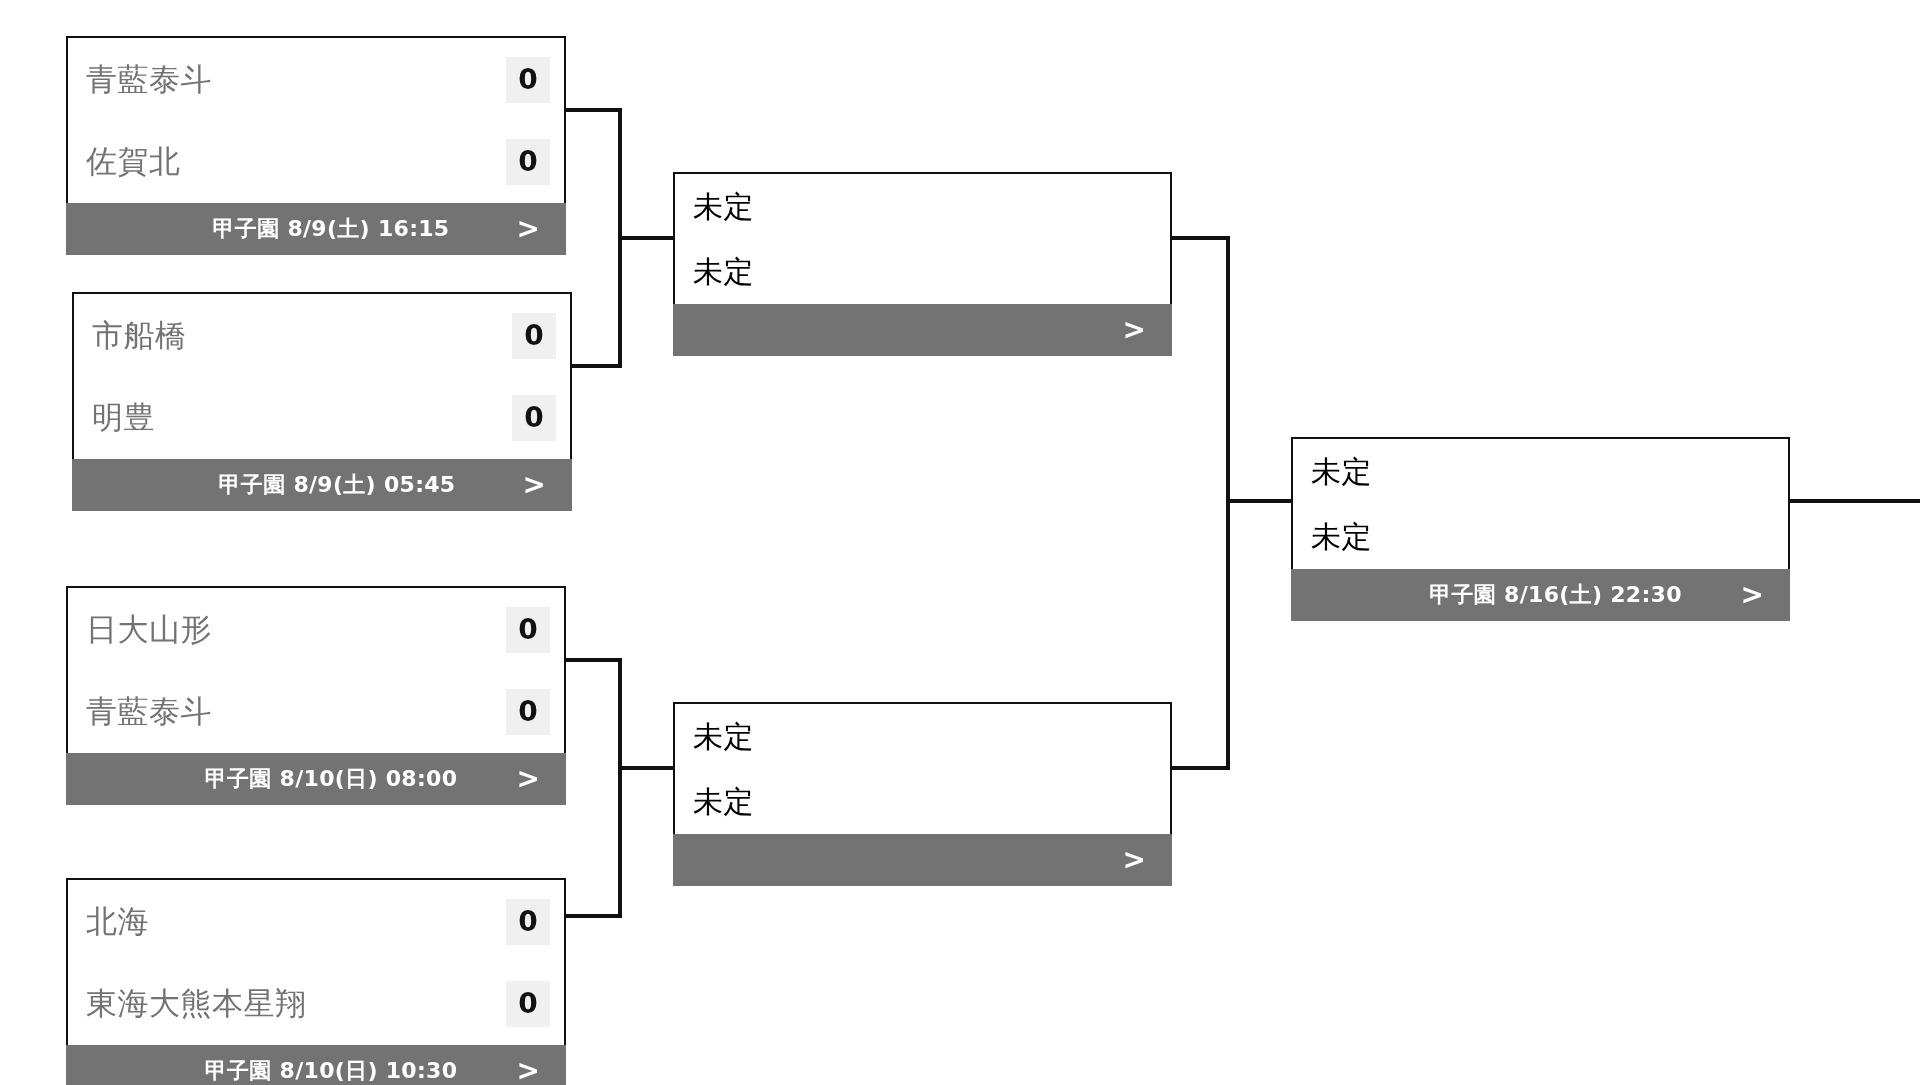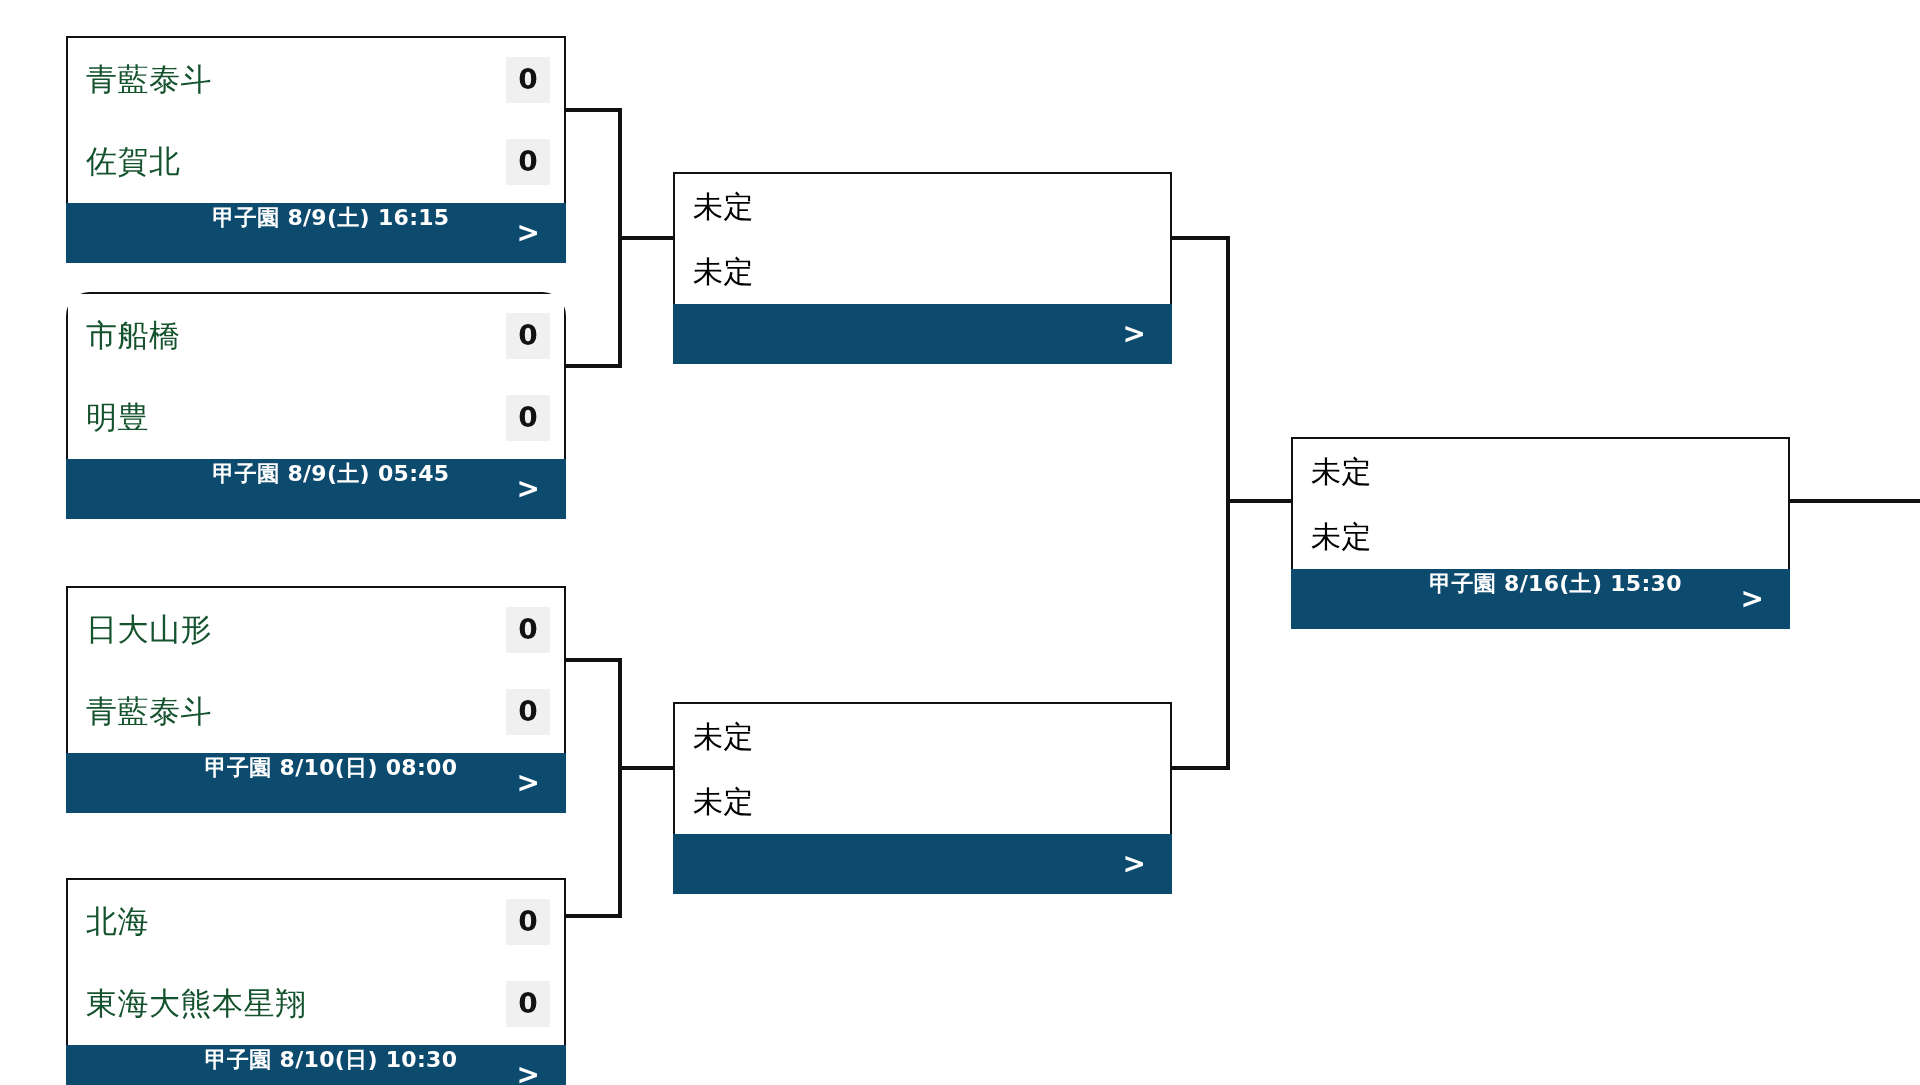--- a/index.html
+++ b/index.html
@@ -37,45 +37,45 @@
   }
   .team-row {
     display: flex;
     align-items: center;
     justify-content: space-between;
     padding: 0 14px 0 18px;
   }
   .team-name {
     font-size: 31px;
     line-height: 1.1;
-    color: #14532d;
+    color: #737373;
     font-weight: 400;
     white-space: nowrap;
     letter-spacing: 0.5px;
   }
   .team-score {
     min-width: 44px;
     height: 46px;
     background: #f0f0f0;
     color: #121212;
     font-size: 28px;
     font-weight: bold;
     display: flex;
     align-items: center;
     justify-content: center;
     font-family: "DejaVu Sans", "Liberation Sans", sans-serif;
   }
   .team-score.empty { background: transparent; }
 
   .footer {
-    background: #0c4a6e;
+    background: #737373;
     color: #ffffff;
-    height: 60px;
-    display: flex;
-    align-items: flex-start;
+    height: 52px;
+    display: flex;
+    align-items: center;
     position: relative;
     flex: 0 0 auto;
     margin: 0 -2px -2px -2px;
   }
   .footer-text {
     flex: 1;
     text-align: center;
     font-size: 22px;
     font-weight: bold;
     letter-spacing: 0.3px;
@@ -135,21 +135,21 @@
         <span class="team-name">佐賀北</span>
         <span class="team-score">0</span>
       </div>
     </div>
     <div class="footer">
       <span class="footer-text">甲子園 8/9(土) 16:15</span>
       <span class="footer-chevron">&gt;</span>
     </div>
   </div>
 
-  <div class="match r1" style="left:66px; top:292px;border-radius:24px;">
+  <div class="match r1" style="left:72px; top:292px;">
     <div class="teams">
       <div class="team-row">
         <span class="team-name">市船橋</span>
         <span class="team-score">0</span>
       </div>
       <div class="team-row">
         <span class="team-name">明豊</span>
         <span class="team-score">0</span>
       </div>
     </div>
@@ -230,18 +230,18 @@
       <div class="team-row">
         <span class="team-name">未定</span>
         <span class="team-score empty"></span>
       </div>
       <div class="team-row">
         <span class="team-name">未定</span>
         <span class="team-score empty"></span>
       </div>
     </div>
     <div class="footer">
-      <span class="footer-text">甲子園 8/16(土) 15:30</span>
+      <span class="footer-text">甲子園 8/16(土) 22:30</span>
       <span class="footer-chevron">&gt;</span>
     </div>
   </div>
 
 </div>
 
 </body></html>

